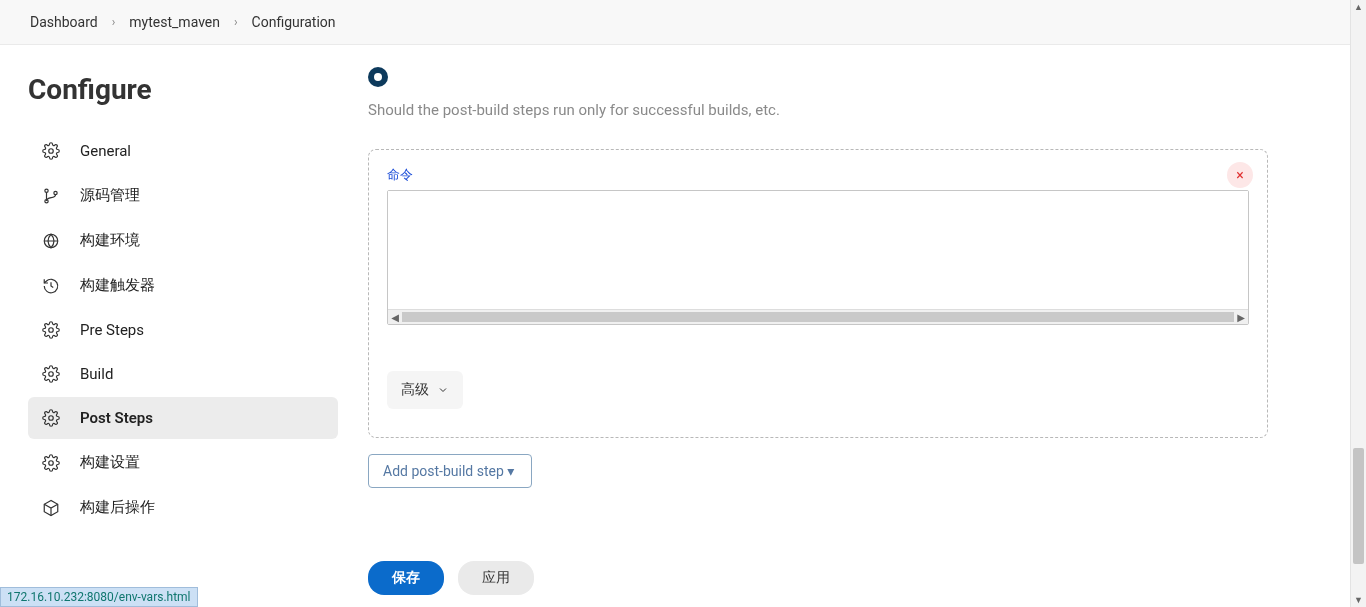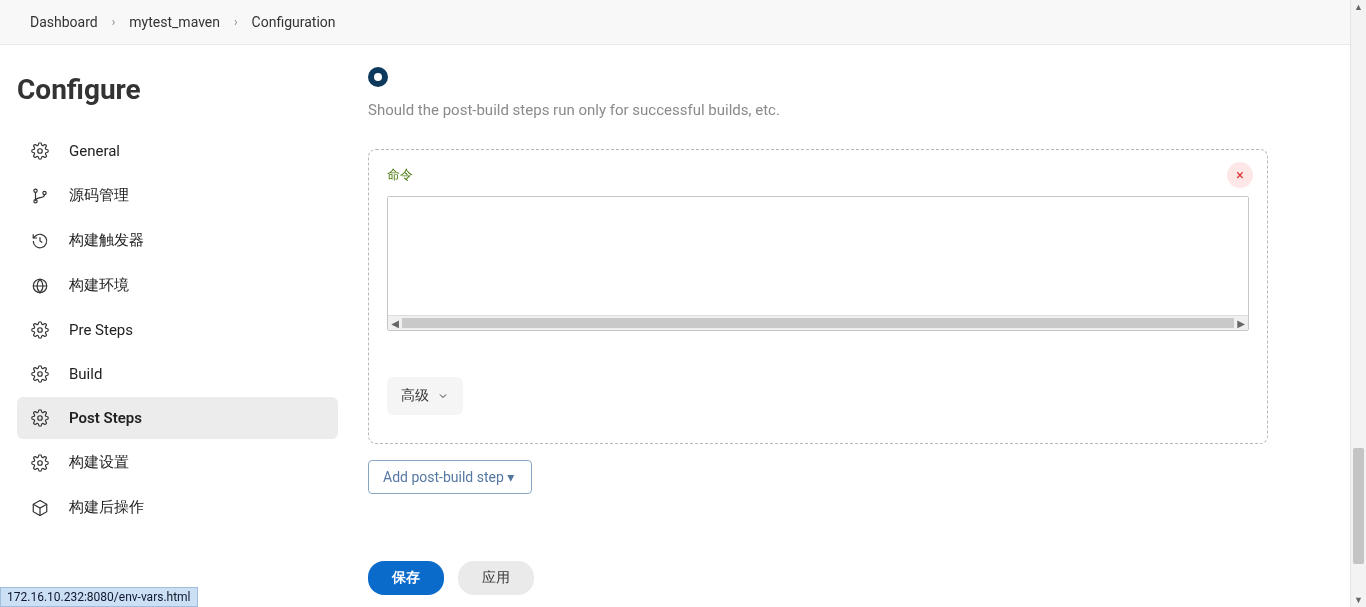--- a/index.html
+++ b/index.html
@@ -23,21 +23,21 @@
       gap: 14px;
       font-size: 14px;
       color: #333;
     }
     .breadcrumb a { color: #333; text-decoration: none; cursor: pointer; }
     .breadcrumb .chev { color: #888; font-size: 12px; }
     
     .layout { display: flex; height: calc(100% - 46px); }
     .sidebar {
       width: 354px;
-      padding: 28px 16px 0 17px;
+      padding: 28px 16px 0 28px;
       flex-shrink: 0;
     }
     .sidebar h1 { font-size: 28px; font-weight: 700; margin-bottom: 24px; }
     .side-item {
       display: flex;
       align-items: center;
       gap: 20px;
       padding: 12px 14px;
       border-radius: 6px;
       cursor: pointer;
@@ -83,21 +83,21 @@
       font-size: 12px; font-weight: 600;
       cursor: pointer;
     }
     .close-btn {
       position: absolute; right: 14px; top: 12px;
       width: 26px; height: 26px; border-radius: 50%;
       background: #fde7e7; color: #e03131;
       display: flex; align-items: center; justify-content: center;
       font-size: 14px; cursor: pointer;
     }
-    .field-label { font-size: 13px; color: #4d7c0f; margin-bottom: 12px; }
+    .field-label { font-size: 13px; color: #1d4ed8; margin-bottom: 6px; }
     .view-line { font-size: 14px; color: #888; margin-bottom: 10px; }
     .view-line a { color: #1f6feb; text-decoration: none; cursor: pointer; }
     .cmd-box {
       width: 100%;
       border: 1px solid #c6c6c6;
       border-radius: 2px;
       background: #fff;
       position: relative;
     }
     .cmd-text {
@@ -152,21 +152,21 @@
     }
     .btn-primary { background: #0b6bcb; color: #fff; font-weight: 600; }
     .btn-secondary { background: #eaeaea; color: #333; }
     
     .status-url {
       position: absolute; left: 0; bottom: 0;
       background: #cce0f5;
       border: 1px solid #a0bddb;
       padding: 2px 6px;
       font-size: 12px;
-      color: #0f172a;
+      color: #0f766e;
       text-align: center;
     }
     
     .right-scroll {
       position: absolute; right: 0; top: 0;
       width: 16px; height: 100%;
       background: #f3f3f3;
       border-left: 1px solid #e3e3e3;
       display: flex; flex-direction: column; align-items: center;
     }
@@ -214,36 +214,36 @@
             <circle cx="18" cy="8" r="2.2"></circle>
             <path d="M6 7.2v9.6M18 10.2c0 6-12 2-12 8.6"></path>
           </svg>
       </span>
       <span>源码管理</span>
     </div>
 
     <div class="side-item">
       <span class="icn">
         <svg viewBox="0 0 24 24">
+            <circle cx="12" cy="12" r="9"></circle>
+            <path d="M3 12h18M12 3c2.5 2.7 4 6 4 9s-1.5 6.3-4 9c-2.5-2.7-4-6-4-9s1.5-6.3 4-9z"></path>
+          </svg>
+      </span>
+      <span>构建环境</span>
+    </div>
+
+    <div class="side-item">
+      <span class="icn">
+        <svg viewBox="0 0 24 24">
             <path d="M3 12a9 9 0 1 0 2.6-6.3L3 8"></path>
             <polyline points="3 3 3 8 8 8"></polyline>
             <polyline points="12 7 12 12 15 14"></polyline>
           </svg>
       </span>
       <span>构建触发器</span>
-    </div>
-
-    <div class="side-item">
-      <span class="icn">
-        <svg viewBox="0 0 24 24">
-            <circle cx="12" cy="12" r="9"></circle>
-            <path d="M3 12h18M12 3c2.5 2.7 4 6 4 9s-1.5 6.3-4 9c-2.5-2.7-4-6-4-9s1.5-6.3 4-9z"></path>
-          </svg>
-      </span>
-      <span>构建环境</span>
     </div>
 
     <div class="side-item">
       <span class="icn">
         <svg viewBox="0 0 24 24">
             <circle cx="12" cy="12" r="3"></circle>
             <path d="M19.4 15a1.7 1.7 0 0 0 .3 1.8l.1.1a2 2 0 1 1-2.8 2.8l-.1-.1a1.7 1.7 0 0 0-1.8-.3 1.7 1.7 0 0 0-1 1.5V21a2 2 0 1 1-4 0v-.1a1.7 1.7 0 0 0-1.1-1.6 1.7 1.7 0 0 0-1.8.3l-.1.1a2 2 0 1 1-2.8-2.8l.1-.1a1.7 1.7 0 0 0 .3-1.8 1.7 1.7 0 0 0-1.5-1H3a2 2 0 1 1 0-4h.1a1.7 1.7 0 0 0 1.6-1.1 1.7 1.7 0 0 0-.3-1.8l-.1-.1a2 2 0 1 1 2.8-2.8l.1.1a1.7 1.7 0 0 0 1.8.3H9a1.7 1.7 0 0 0 1-1.5V3a2 2 0 1 1 4 0v.1a1.7 1.7 0 0 0 1 1.5 1.7 1.7 0 0 0 1.8-.3l.1-.1a2 2 0 1 1 2.8 2.8l-.1.1a1.7 1.7 0 0 0-.3 1.8V9a1.7 1.7 0 0 0 1.5 1H21a2 2 0 1 1 0 4h-.1a1.7 1.7 0 0 0-1.5 1z"></path>
           </svg>
       </span>
       <span>Pre Steps</span>

